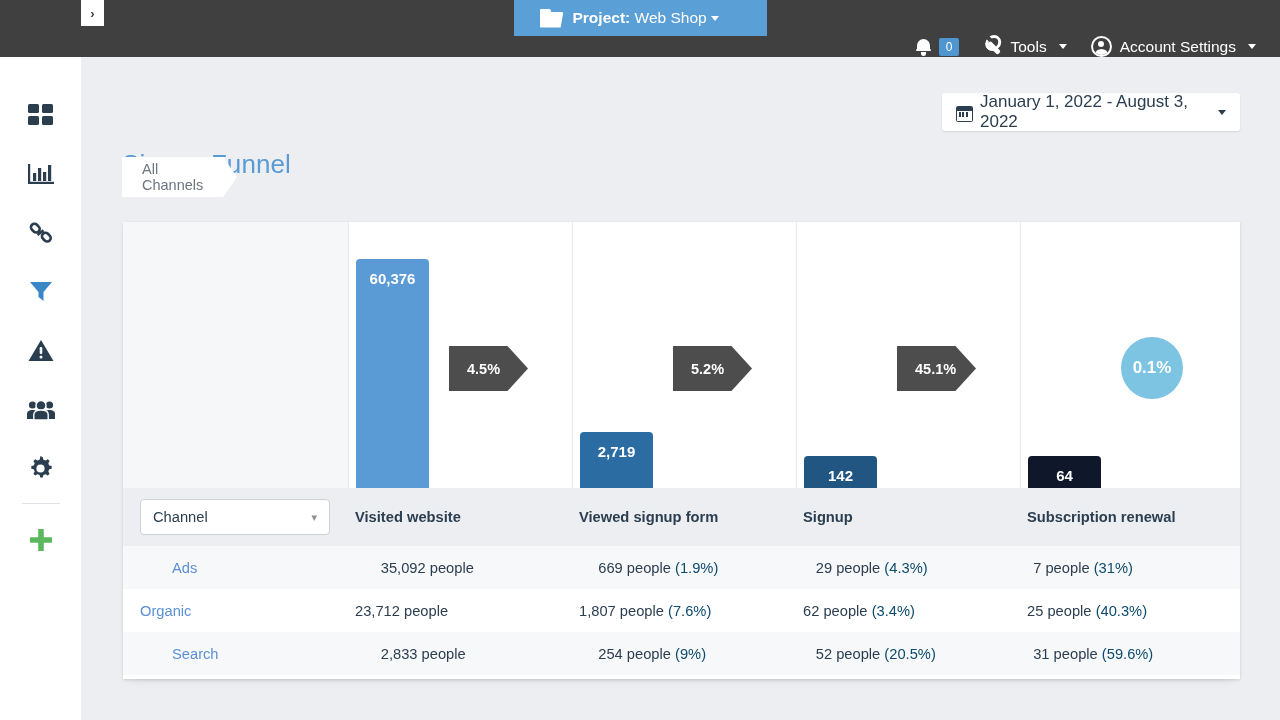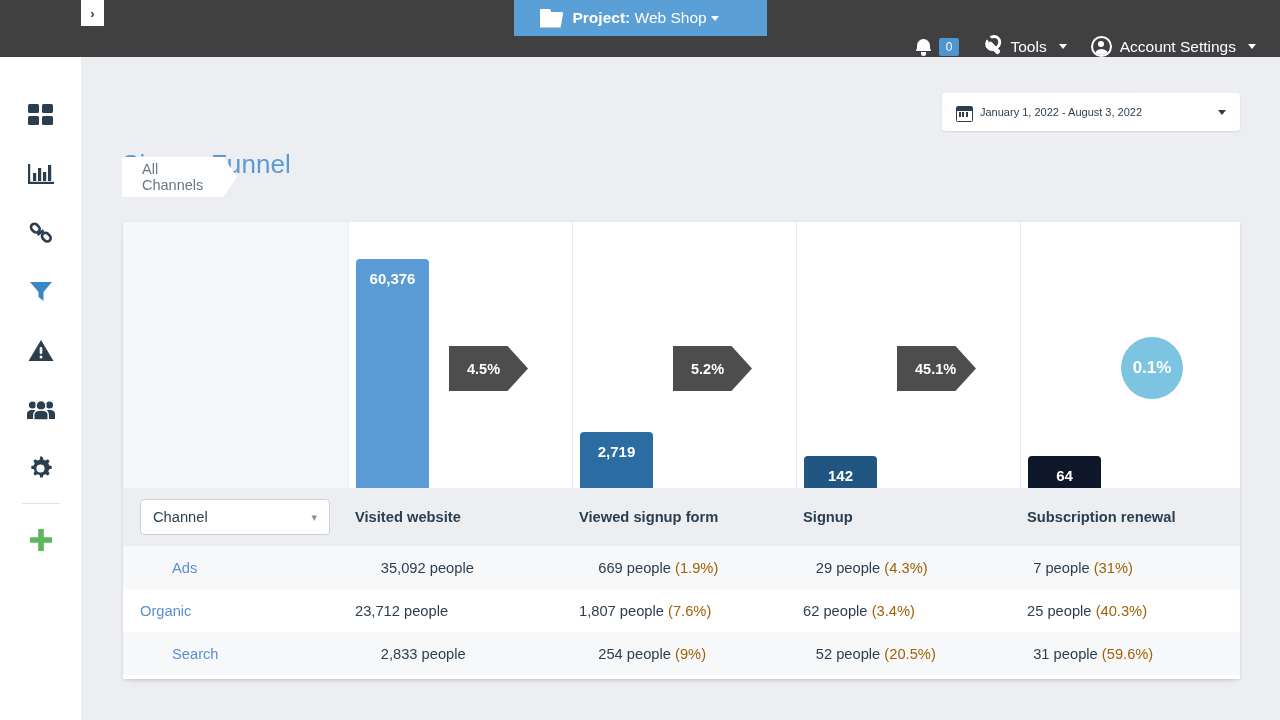--- a/index.html
+++ b/index.html
@@ -110,21 +110,21 @@
     position: absolute; left: 81px; top: 57px; width: 1199px; height: 663px;
     background: #eceef1;
   }
   #page-title {
     position: absolute; left: 41px; top: 92px;
     font-size: 26px; color: #5b9bd5; letter-spacing: 0.1px;
   }
   #date-range {
     position: absolute; left: 861px; top: 36px; width: 298px; height: 38px;
     background: #fff; border-radius: 3px; display: flex; align-items: center;
-    gap: 9px; padding: 0 14px; font-size: 11px; color: #2b3e50;
+    gap: 9px; padding: 0 14px; font-size: 17px; color: #2b3e50;
     box-shadow: 0 1px 2px rgba(0,0,0,.10);
   }
   .cal-icon { width: 15px; height: 15px; position: relative; flex: 0 0 auto; }
   .cal-icon::before {
     content: ""; position: absolute; left: 0; top: 1px; width: 15px; height: 14px;
     border: 1.6px solid #2b3e50; border-radius: 1.5px;
     background: linear-gradient(#2b3e50 0 4px, transparent 4px 100%);
   }
   .cal-icon::after {
     content: ""; position: absolute; left: 2.6px; top: 7.5px; width: 9.6px; height: 4.5px;
@@ -192,21 +192,21 @@
   #thead .tcell { font-weight: bold; }
   #channel-select {
     width: 190px; height: 36px; background: #fff; border: 1px solid #cdd2d7;
     border-radius: 4px; display: flex; align-items: center; padding: 0 12px;
     font-size: 14.7px; color: #2b3e50; font-weight: normal;
   }
   #channel-select .sel-caret { margin-left: auto; color: #8a9096; font-size: 11px; }
   .row-even { background: #f7f8f9; padding-left: 32px; }
   .row-odd { background: #ffffff; }
   .chan-link { color: #5b8fd4; }
-  .muted { color: #a16207; }
+  .muted { color: #0c4a6e; }
 </style>
 </head>
 <body>
 
 <div id="topbar">
 
   <div id="project-chip">
     <span class="folder-icon"></span>
     <span id="project-label">
       <b>Project:</b>

